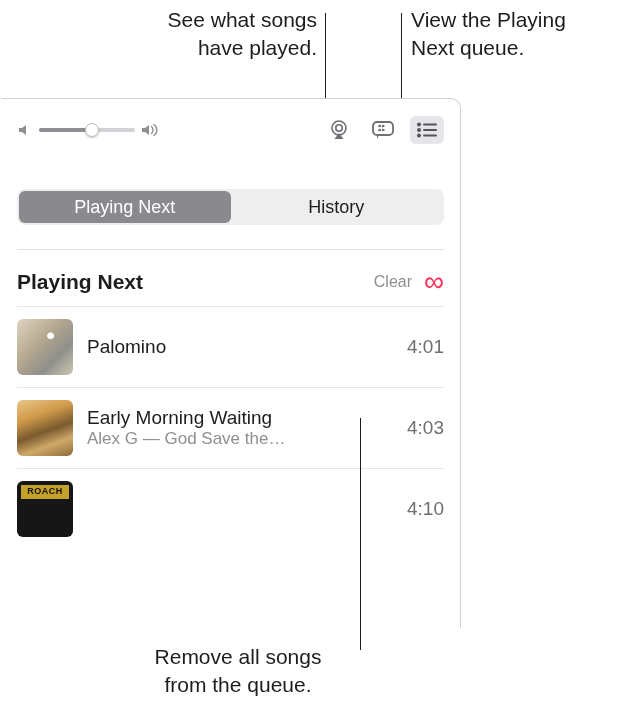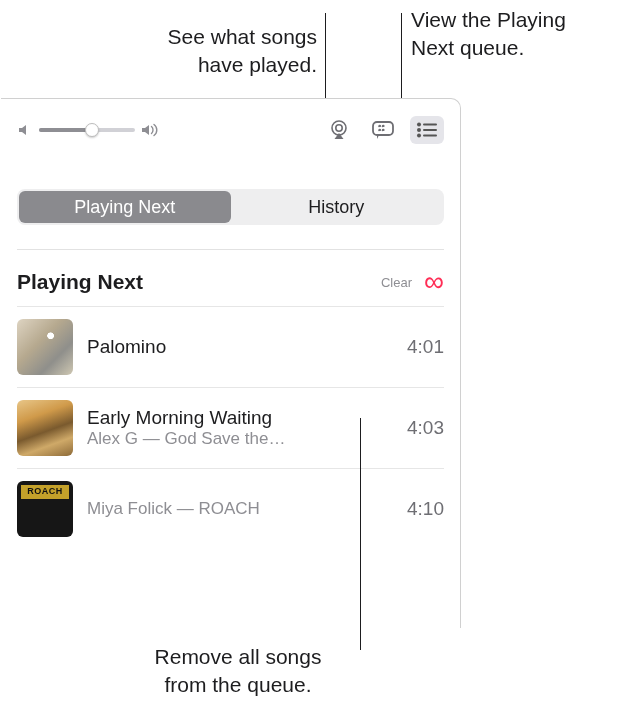--- a/index.html
+++ b/index.html
@@ -117,21 +117,21 @@
     display:flex;
     align-items:center;
     padding: 18px 16px 10px 16px;
   }
   .section-title {
     font-size:21px;
     font-weight:600;
     flex:1;
   }
   .clear-btn {
-    font-size:13px;
+    font-size:16px;
     color:#8e8e93;
     margin-right:12px;
   }
   .infinity {
     color:#ff2d55;
     font-size:28px;
     font-weight:500;
     line-height:1;
   }
 
@@ -174,21 +174,21 @@
     white-space:nowrap; overflow:hidden; text-overflow:ellipsis;
   }
   .row-dur {
     font-size:19px;
     color:#6e6e73;
   }
 </style>
 </head>
 <body>
 
-<div class="callout right-align" style="left:97px; top:23px; width:220px;">
+<div class="callout right-align" style="left:97px; top:6px; width:220px;">
   <span>See what songs<br>have played.</span>
 </div>
 <div class="leader leader-v" style="left:325px; top:13px; height:198px;"></div>
 
 <div class="callout" style="left:411px; top:6px; width:210px;">
   <span>View the Playing<br>Next queue.</span>
 </div>
 <div class="leader leader-v" style="left:401px; top:13px; height:102px;"></div>
 <div class="leader leader-h" style="left:401px; top:115px; width:14px;"></div>
 
@@ -270,21 +270,20 @@
         <div class="art art2"></div>
         <div class="row-main">
           <div class="row-title">Early Morning Waiting</div>
           <div class="row-sub">Alex G — God Save the…</div>
         </div>
         <div class="row-dur">4:03</div>
       </div>
       <div class="row">
         <div class="art art3"></div>
         <div class="row-main">
-          <div class="row-sub">Miya Folick — ROACH</div>
         </div>
         <div class="row-dur">4:10</div>
       </div>
     </div>
 
 </div>
 
 <div class="callout center-align" style="left:118px; top:643px; width:240px;">
   <span>Remove all songs<br>from the queue.</span>
 </div>

